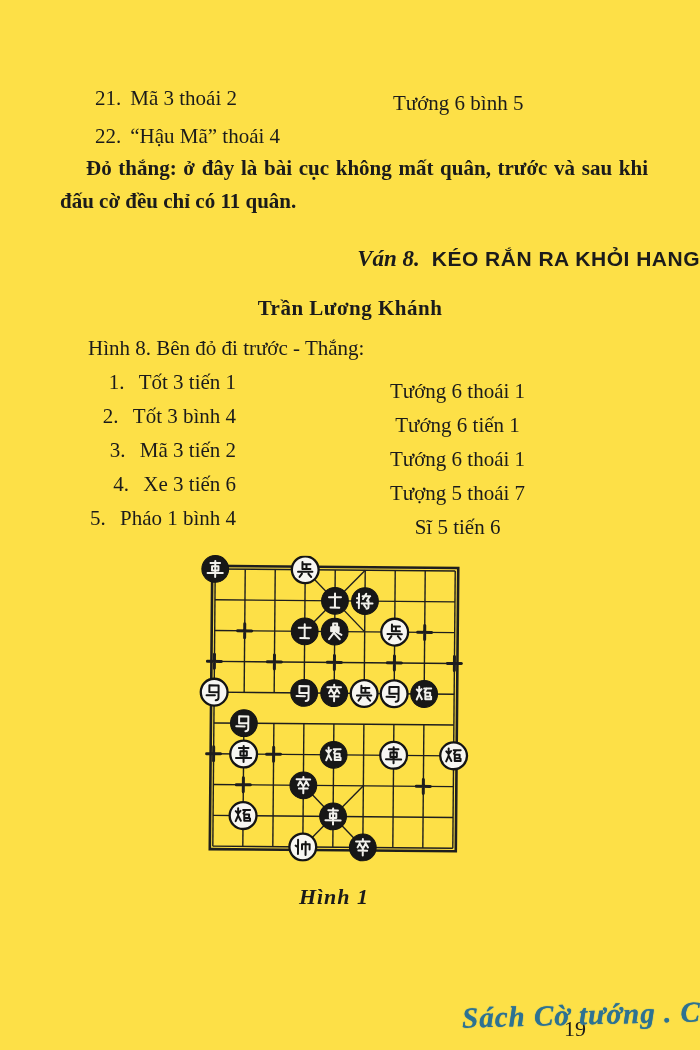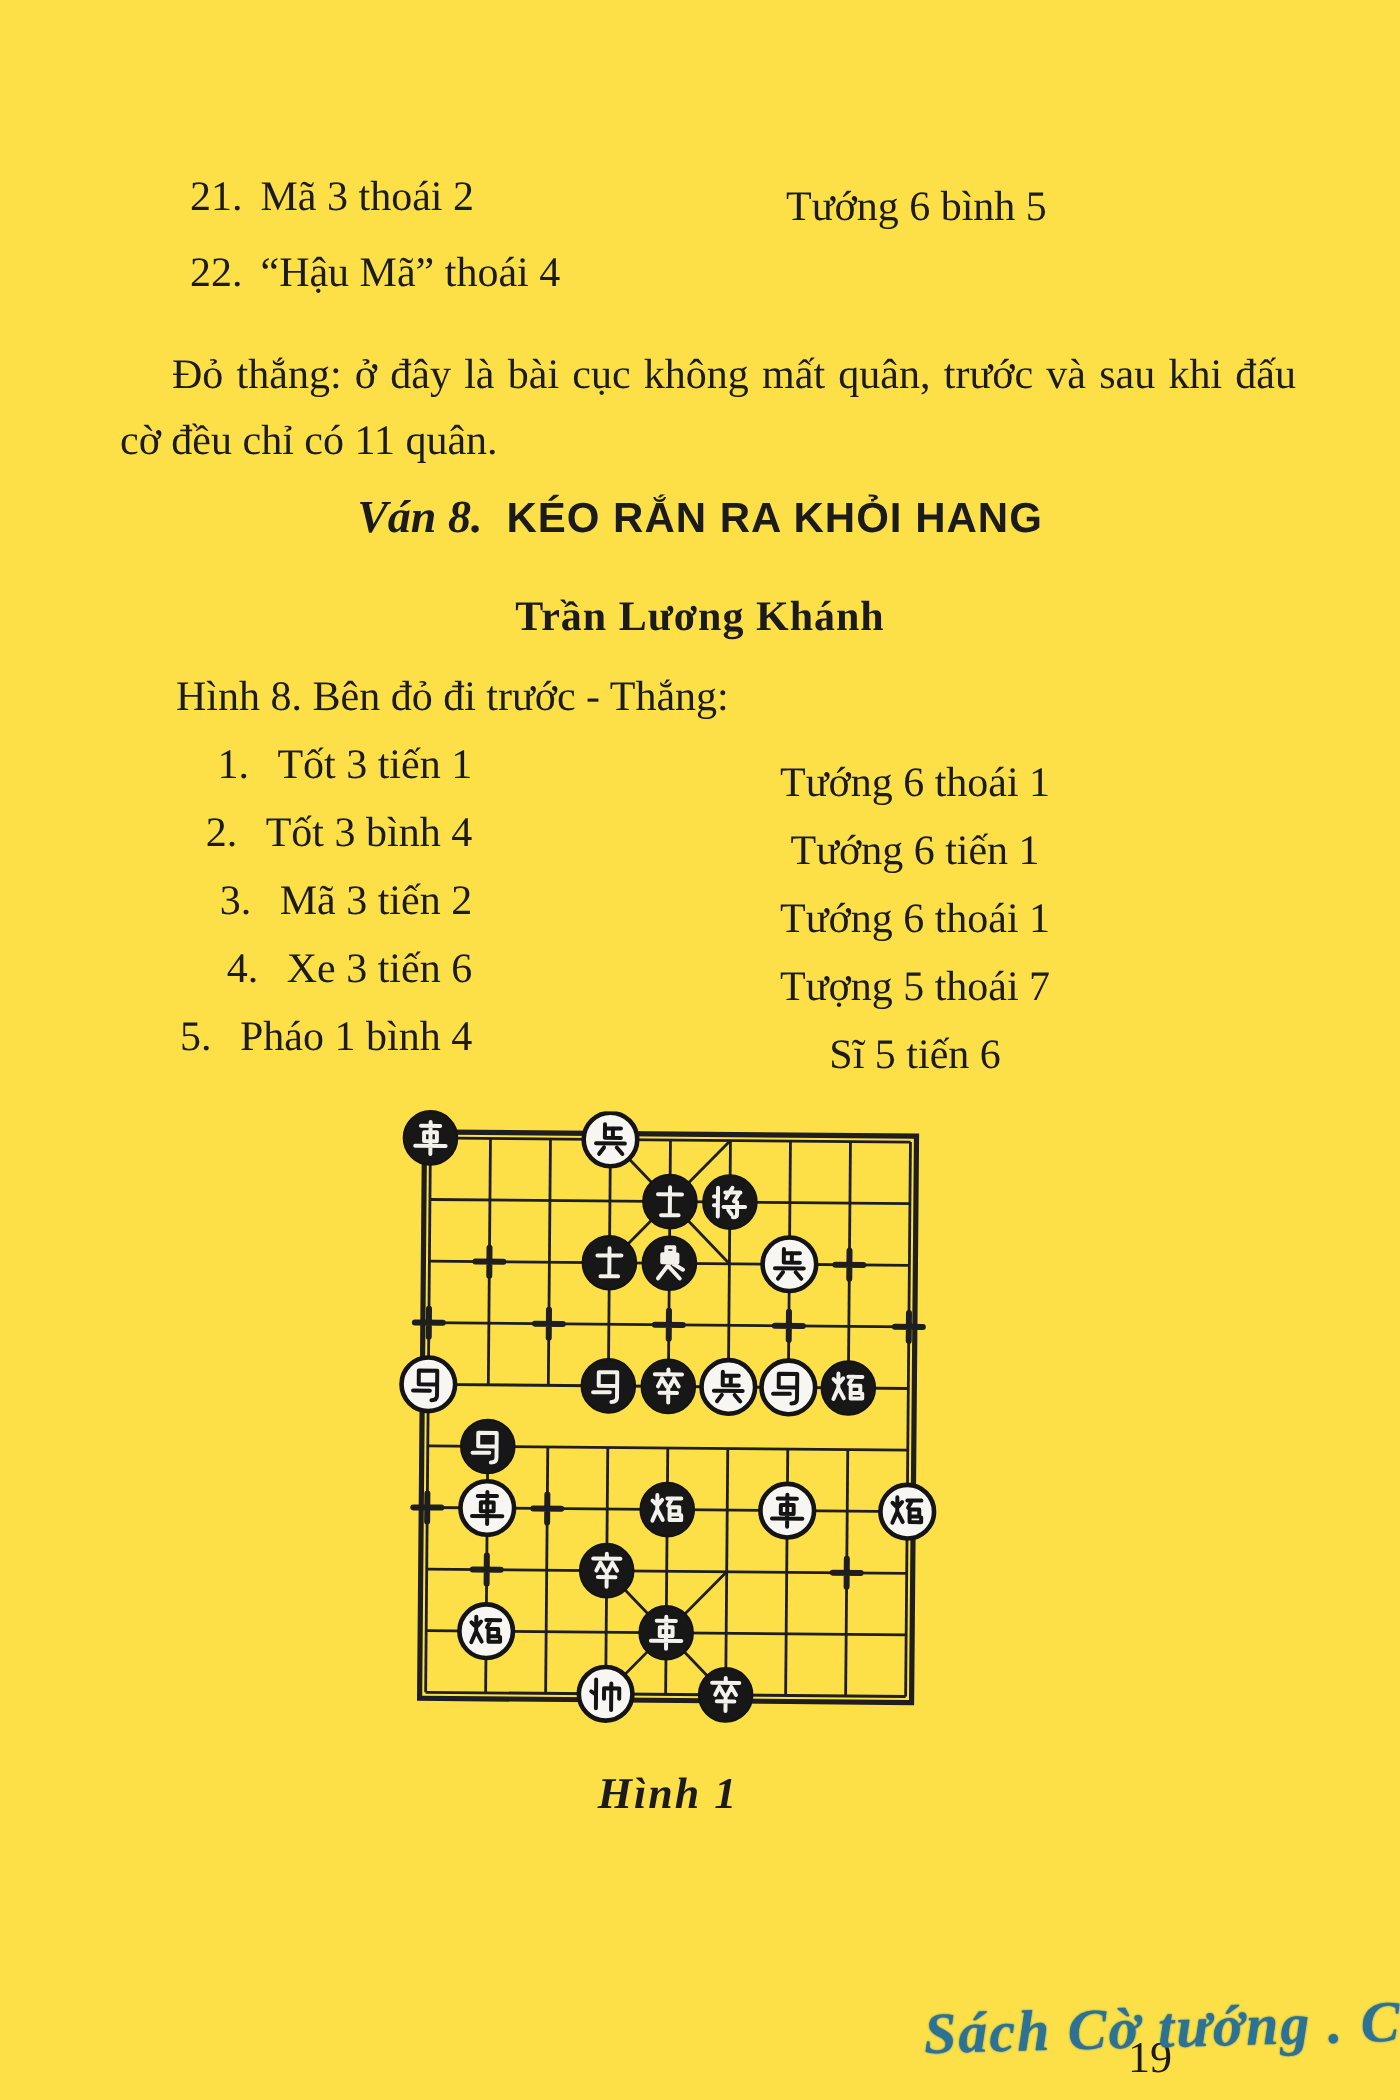--- a/index.html
+++ b/index.html
@@ -53,23 +53,23 @@
     <span>Mã 3 thoái 2</span>
   </div>
   <div class="abs moveline" style="left:393px; top:91px;">
     <span>Tướng 6 bình 5</span>
   </div>
   <div class="abs moveline" style="left:95px; top:124px;">
     <span class="movenum">22.</span>
     <span>“Hậu Mã” thoái 4</span>
   </div>
 
-  <div class="abs para" style="left:60px; top:171px; width:588px;">Đỏ thắng: ở đây là bài cục không mất quân, trước và sau khi đấu cờ đều chỉ có 11 quân.</div>
-
-  <div class="abs title-line" style="left:0; top:246px;">
+  <div class="abs para" style="left:60px; top:152px; width:588px;font-weight:bold;">Đỏ thắng: ở đây là bài cục không mất quân, trước và sau khi đấu cờ đều chỉ có 11 quân.</div>
+
+  <div class="abs title-line" style="left:0; top:246px;text-align:right;">
     <span class="title-prefix">Ván 8.</span>
     <span class="title-main">KÉO RẮN RA KHỎI HANG</span>
   </div>
 
   <div class="abs author-line" style="left:0; top:296px;">Trần Lương Khánh</div>
 
   <div class="abs intro-line" style="left:88px; top:336px;">Hình 8. Bên đỏ đi trước - Thắng:</div>
 
   <div class="abs mcol" style="left:90px; top:370px;align-items:flex-end;">
     <div class="mrow"><span class="movenum">1.</span><span>Tốt 3 tiến 1</span></div>

